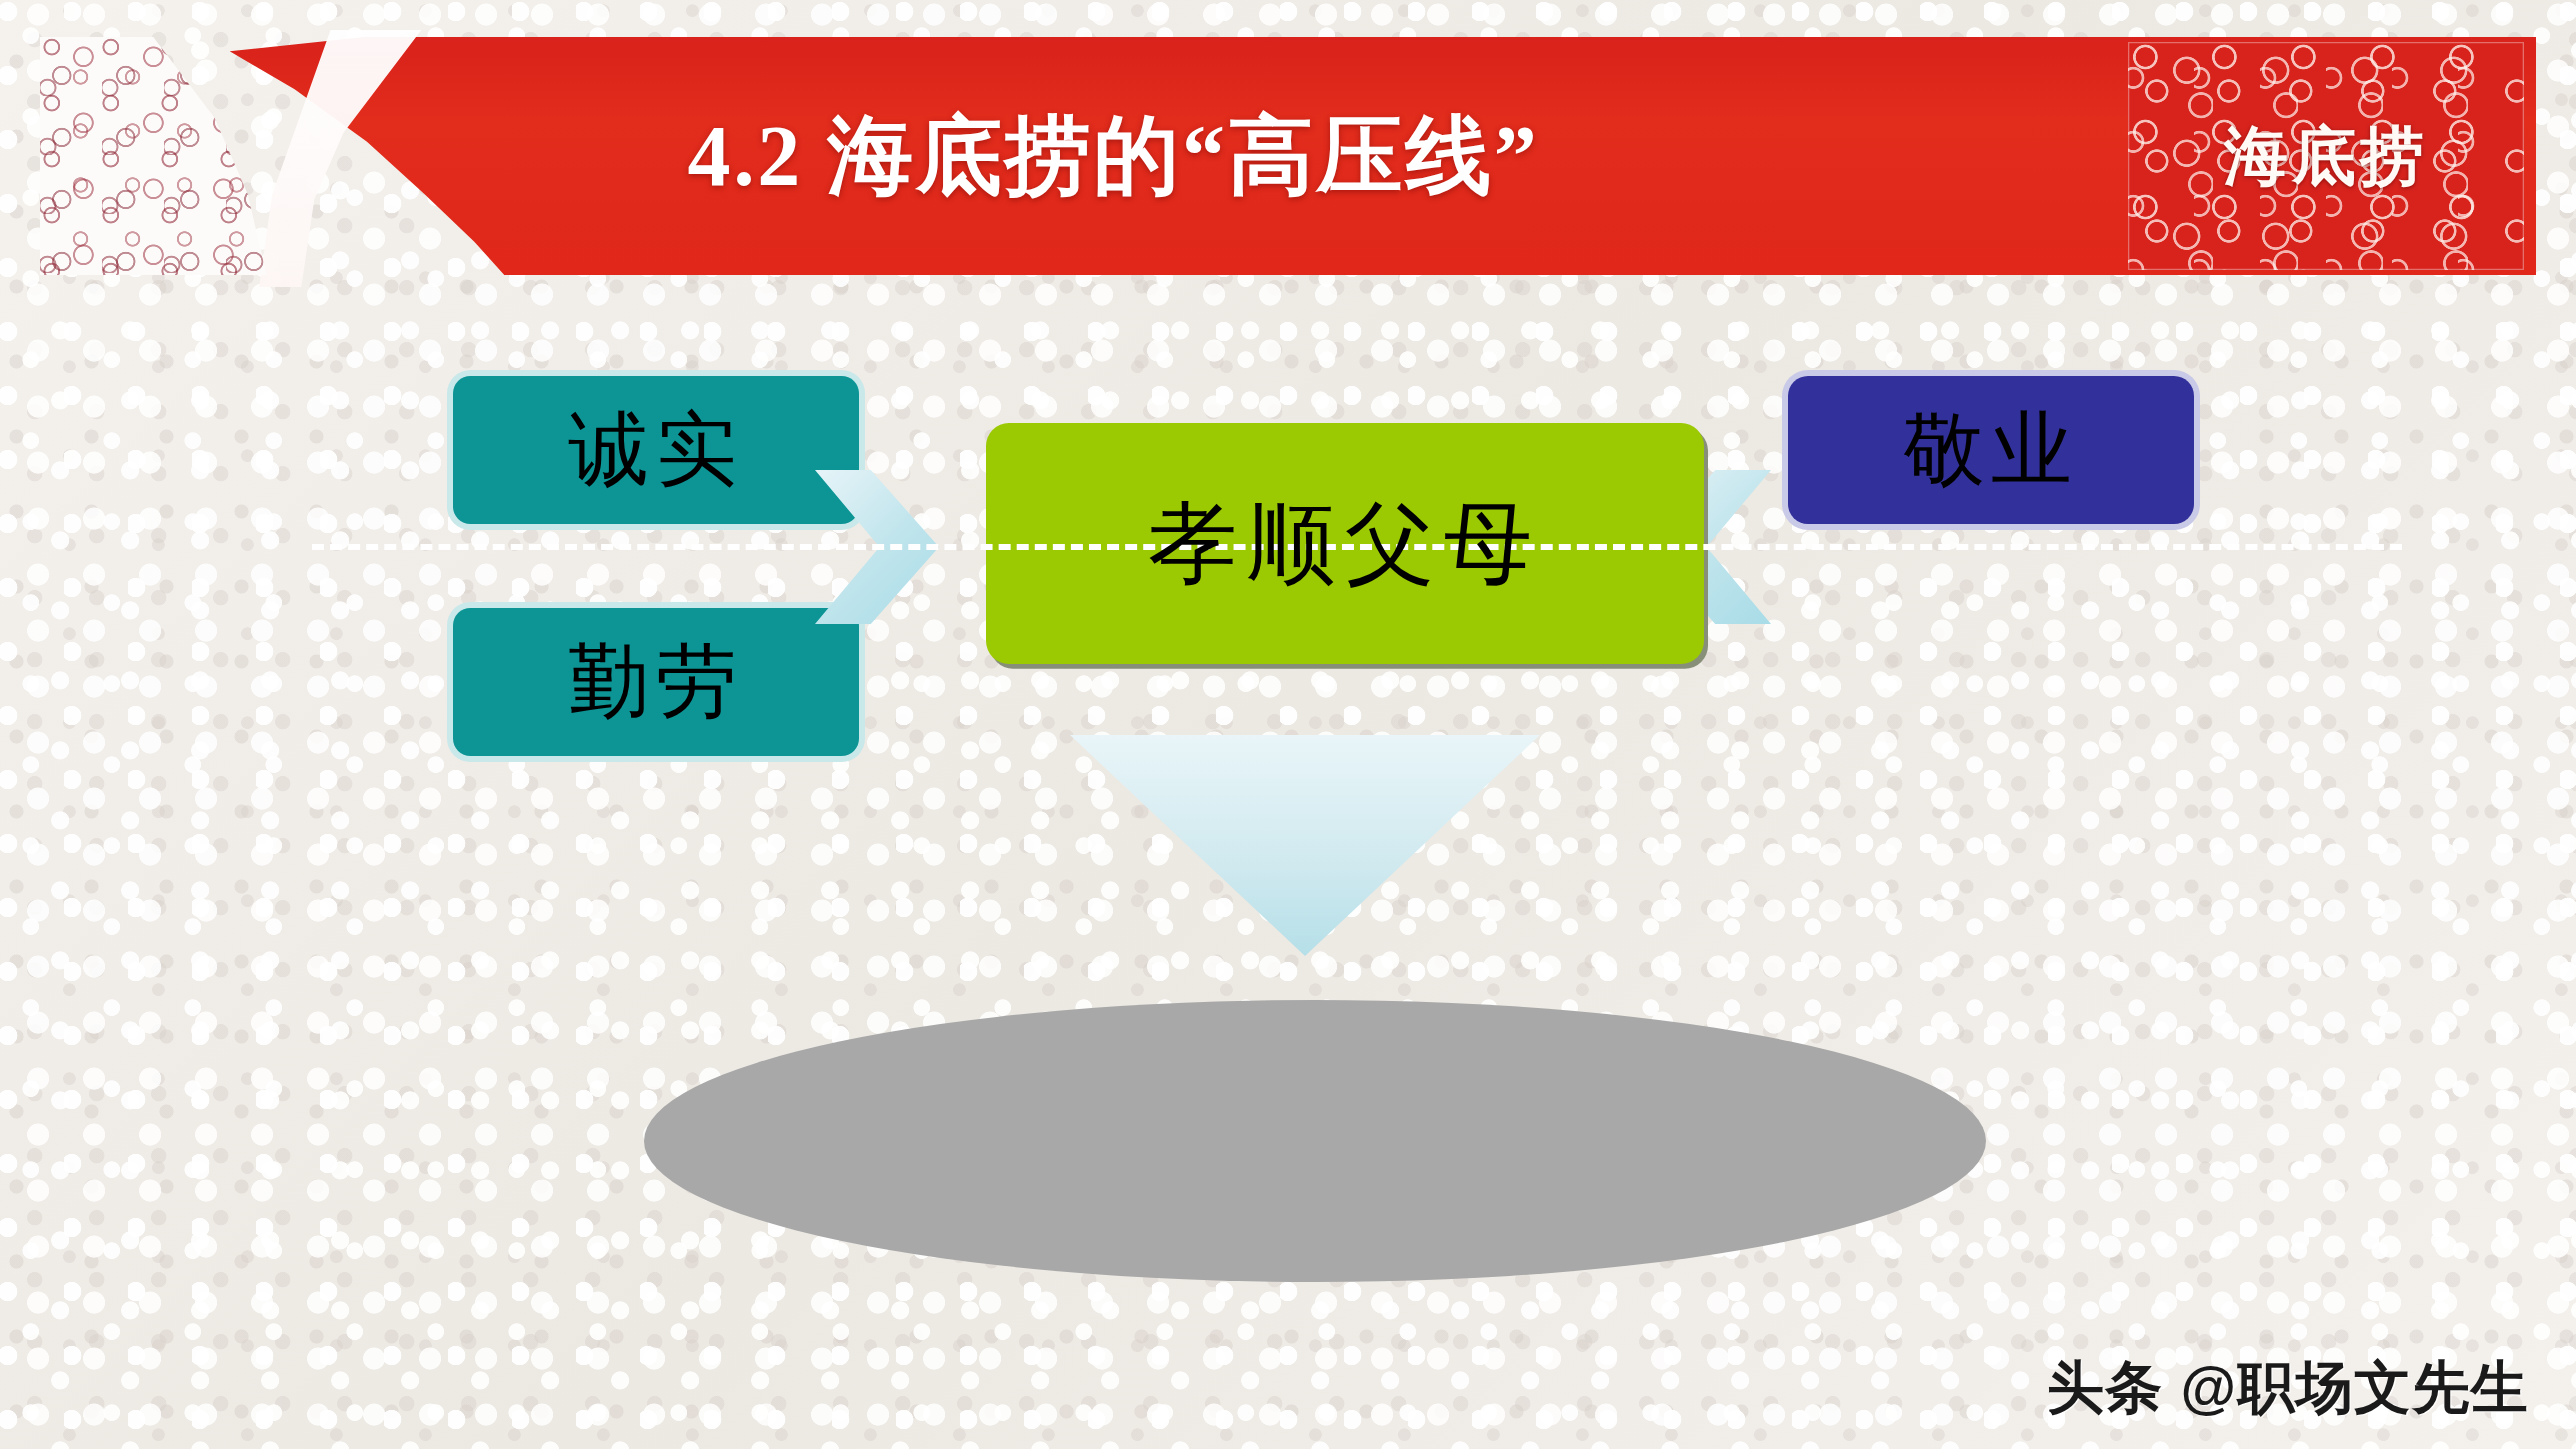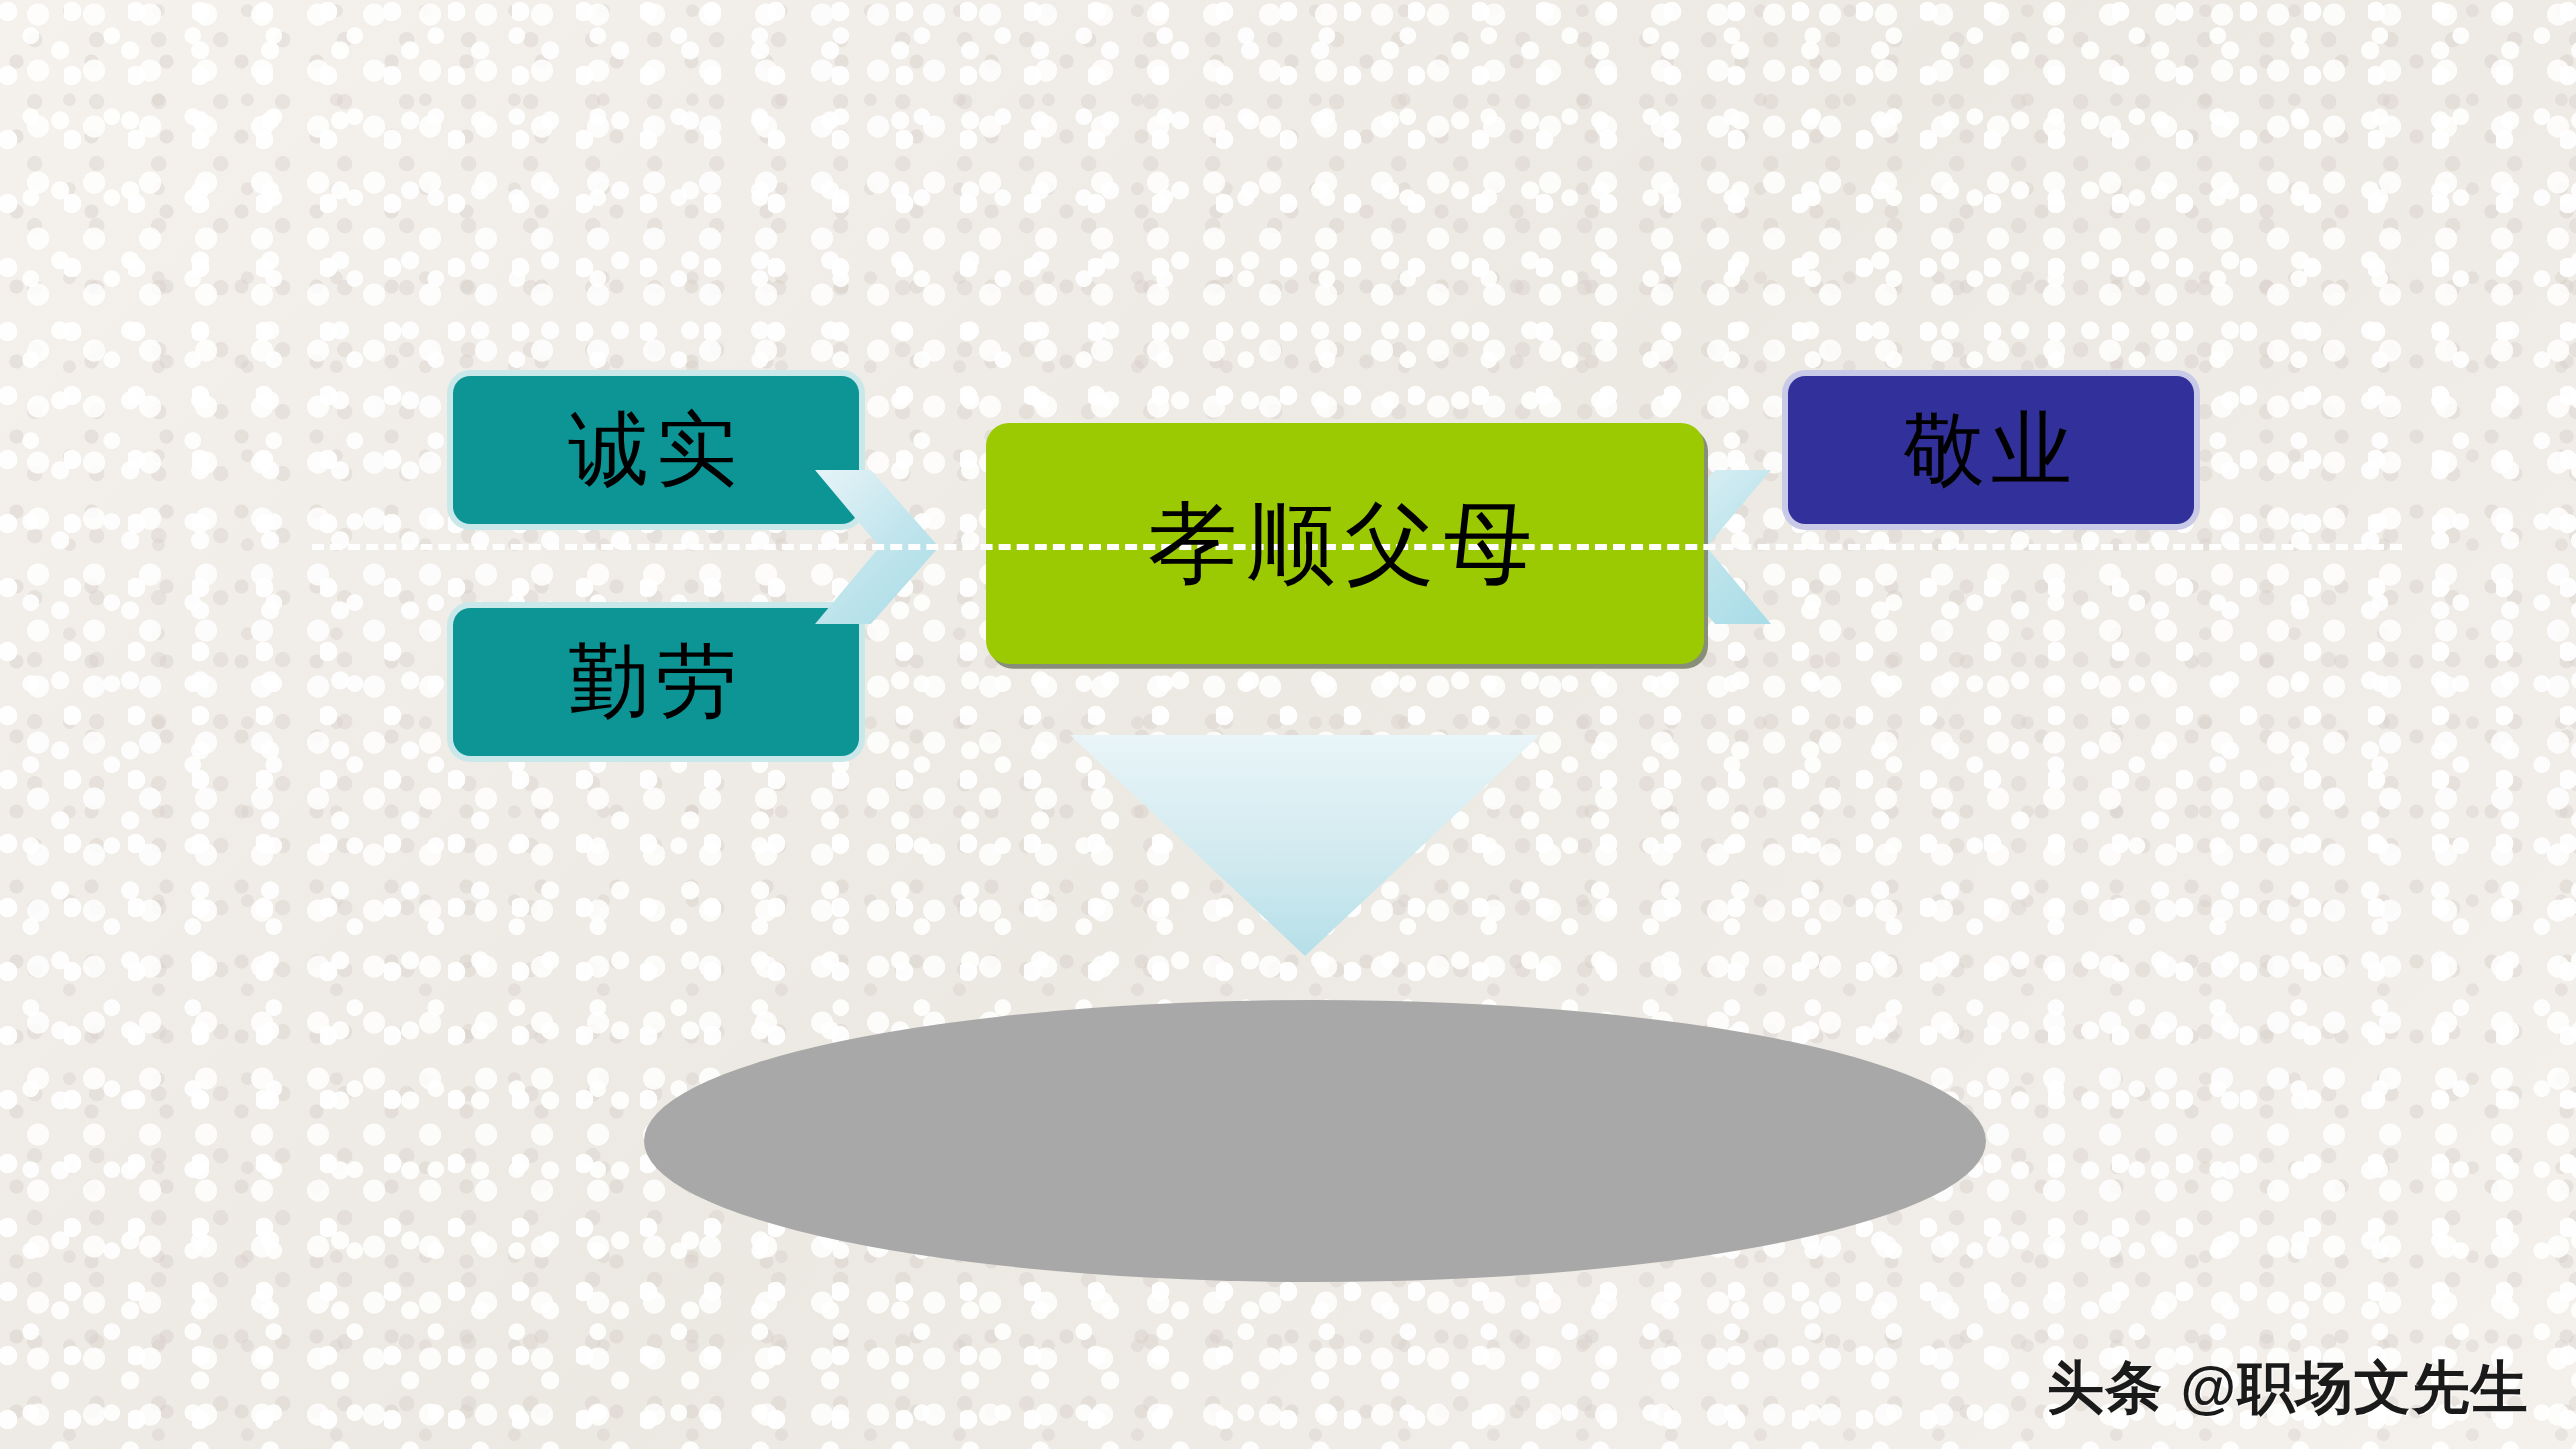--- a/index.html
+++ b/index.html
@@ -130,21 +130,21 @@
   .side-box.teal {
     background: #0d9596;
     box-shadow: 0 0 0 6px #c8e8ea;
   }
   .side-box.blue {
     background: #32319b;
     box-shadow: 0 0 0 6px #c9c9e8;
   }
   #box-honest   { left: 453px;  top: 376px;  }
   #box-diligent { left: 453px;  top: 608px;  }
-  #box-devoted  { left: 1788px; top: 376px;  }
+  #box-devoted  { left: 1788px; top: 376px; border-radius: 20px;  }
   #box-dedicate { left: 1788px; top: 577px;  }
 
   .center-box {
     position: absolute;
     left: 938px;
     top: 423px;
     width: 718px;
     height: 241px;
     background: #9bca02;
     border-radius: 23px;
@@ -236,20 +236,29 @@
     text-shadow: 1.3px 1.3px 0 rgba(255,255,255,0.85);
     font-family: "Liberation Sans", "DejaVu Sans", sans-serif;
     text-align: center;
   }
 </style>
 </head>
 <body>
 
 <div id="slide">
 
+  <div class="banner-wrap">
+    <div class="banner-red"></div>
+    <div class="banner-swoosh"></div>
+    <div class="banner-corner"></div>
+    <div class="banner-title">4.2 海底捞的“高压线”</div>
+    <div class="banner-logo">
+      <span class="banner-logo-text">海底捞</span>
+    </div>
+  </div>
 
   <div class="side-box teal" id="box-honest">
     <span>诚实</span>
   </div>
   <div class="side-box teal" id="box-diligent">
     <span>勤劳</span>
   </div>
 
   <div class="side-box blue" id="box-devoted">
     <span>敬业</span>

